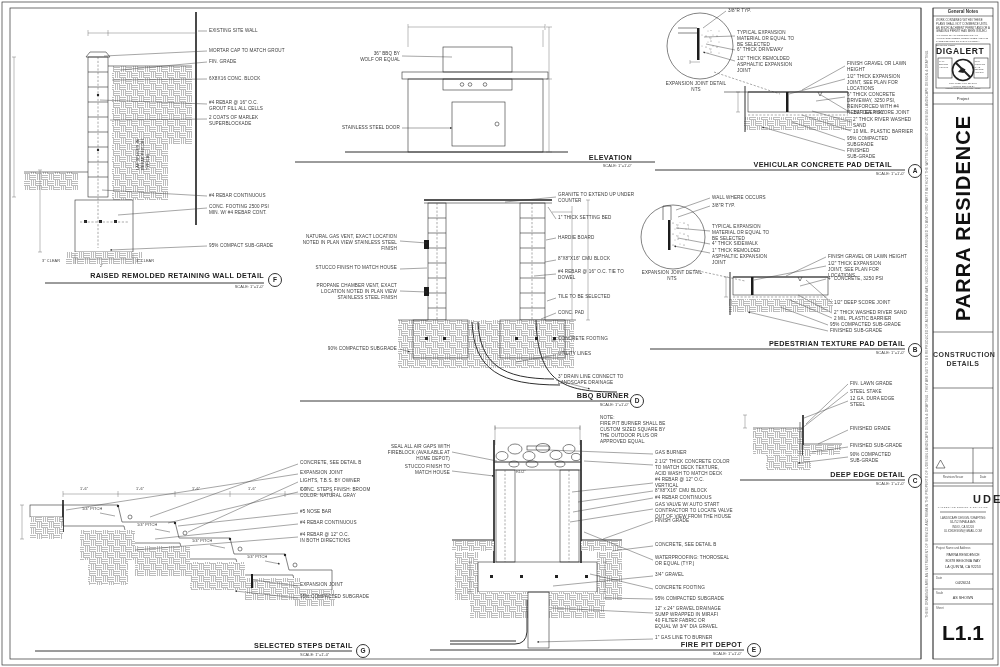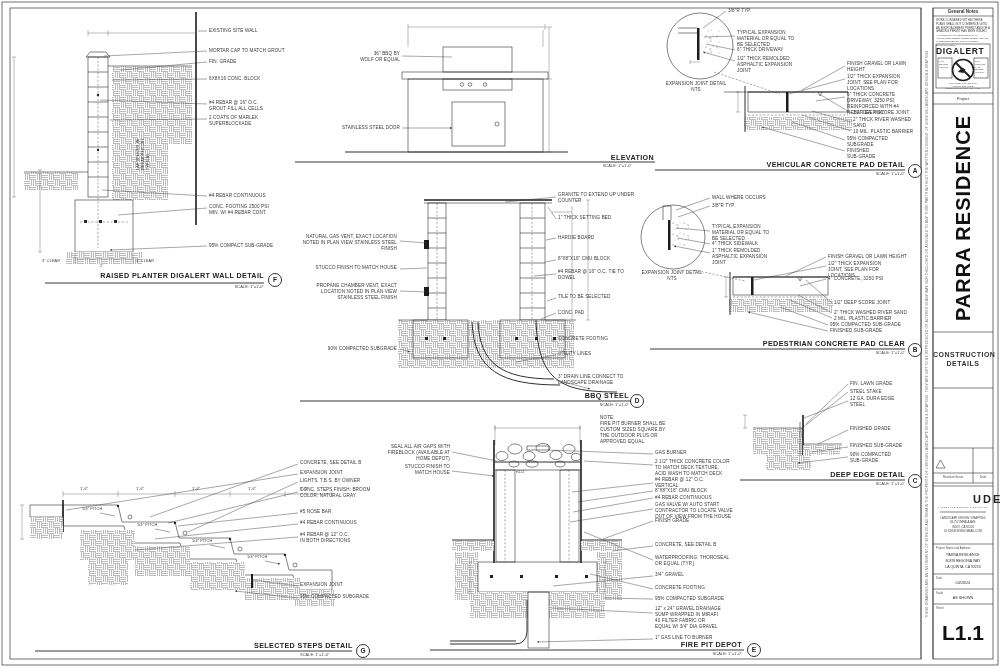--- a/index.html
+++ b/index.html
@@ -292,28 +292,28 @@
 <div class="c" style="left:209px;top:193px">#4 REBAR CONTINUOUS</div>
 <div class="c" style="left:209px;top:204px">CONC. FOOTING 2500 PSI
 MIN. W/ #4 REBAR CONT.</div>
 <div class="c" style="left:209px;top:243px">95% COMPACT SUB-GRADE</div>
 <div class="c tiny" style="left:42px;top:259px">3" CLEAR</div>
 <div class="c tiny" style="left:136px;top:259px">3" CLEAR</div>
 <div class="c tiny" style="left:100px;top:264px">2'</div>
 <div class="c tiny" style="left:136px;top:170px;transform:rotate(-90deg);transform-origin:0 0;">LAP SPLICES IN
 REBAR PER CBC
 TYPICAL</div>
-<div class="t" style="right:736px;top:272px">RAISED PLANTER DIGALERT WALL DETAIL</div>
+<div class="t" style="right:736px;top:272px">RAISED REMOLDED RETAINING WALL DETAIL</div>
 <div class="s" style="right:736px;top:285px">SCALE: 1"=1'-0"</div>
 <div class="b" style="left:268px;top:273px">F</div>
 
 <div class="c cr" style="right:600px;top:51px">36" BBQ BY
 WOLF OR EQUAL</div>
 <div class="c cr" style="right:600px;top:125px">STAINLESS STEEL DOOR</div>
-<div class="t" style="right:346px;top:154px">ELEVATION</div>
+<div class="t" style="right:368px;top:154px">ELEVATION</div>
 <div class="s" style="right:368px;top:164px">SCALE: 1"=1'-0"</div>
 
 <div class="c" style="left:728px;top:8px">3/8"R TYP.</div>
 <div class="c" style="left:737px;top:30px">TYPICAL EXPANSION
 MATERIAL OR EQUAL TO
 BE SELECTED</div>
 <div class="c" style="left:737px;top:47px">6" THICK DRIVEWAY</div>
 <div class="c" style="left:737px;top:56px">1/2" THICK REMOLDED
 ASPHALTIC EXPANSION
 JOINT</div>
@@ -329,21 +329,21 @@
 REINFORCED WITH #4
 REBAR EA. WAY</div>
 <div class="c" style="left:853px;top:110px">1/2" DEEP SCORE JOINT</div>
 <div class="c" style="left:853px;top:117px">2" THICK RIVER WASHED
 SAND</div>
 <div class="c" style="left:853px;top:129px">10 MIL. PLASTIC BARRIER</div>
 <div class="c" style="left:847px;top:136px">95% COMPACTED
 SUBGRADE</div>
 <div class="c" style="left:847px;top:148px">FINISHED
 SUB-GRADE</div>
-<div class="t" style="right:95px;top:161px">VEHICULAR CONCRETE PAD DETAIL</div>
+<div class="t" style="right:108px;top:161px">VEHICULAR CONCRETE PAD DETAIL</div>
 <div class="s" style="right:95px;top:172px">SCALE: 1"=1'-0"</div>
 <div class="b" style="left:908px;top:164px">A</div>
 
 <div class="c" style="left:712px;top:195px">WALL WHERE OCCURS</div>
 <div class="c" style="left:712px;top:203px">3/8"R TYP.</div>
 <div class="c" style="left:712px;top:224px">TYPICAL EXPANSION
 MATERIAL OR EQUAL TO
 BE SELECTED</div>
 <div class="c" style="left:712px;top:241px">4" THICK SIDEWALK</div>
 <div class="c" style="left:712px;top:248px">1" THICK REMOLDED
@@ -354,21 +354,21 @@
 <div class="c" style="left:828px;top:254px">FINISH GRAVEL OR LAWN HEIGHT</div>
 <div class="c" style="left:828px;top:261px">1/2" THICK EXPANSION
 JOINT, SEE PLAN FOR
 LOCATIONS</div>
 <div class="c" style="left:828px;top:276px">4" CONCRETE, 3250 PSI</div>
 <div class="c" style="left:834px;top:300px">1/2" DEEP SCORE JOINT</div>
 <div class="c" style="left:834px;top:310px">2" THICK WASHED RIVER SAND</div>
 <div class="c" style="left:834px;top:316px">2 MIL. PLASTIC BARRIER</div>
 <div class="c" style="left:830px;top:322px">95% COMPACTED SUB-GRADE</div>
 <div class="c" style="left:830px;top:328px">FINISHED SUB-GRADE</div>
-<div class="t" style="right:95px;top:340px">PEDESTRIAN CONCRETE PAD CLEAR</div>
+<div class="t" style="right:95px;top:340px">PEDESTRIAN TEXTURE PAD DETAIL</div>
 <div class="s" style="right:95px;top:351px">SCALE: 1"=1'-0"</div>
 <div class="b" style="left:908px;top:343px">B</div>
 
 <div class="c cr" style="right:603px;top:234px">NATURAL GAS VENT, EXACT LOCATION
 NOTED IN PLAN VIEW STAINLESS STEEL
 FINISH</div>
 <div class="c cr" style="right:603px;top:265px">STUCCO FINISH TO MATCH HOUSE</div>
 <div class="c cr" style="right:603px;top:283px">PROPANE CHAMBER VENT, EXACT
 LOCATION NOTED IN PLAN VIEW
 STAINLESS STEEL FINISH</div>
@@ -379,21 +379,21 @@
 <div class="c" style="left:558px;top:235px">HARDIE BOARD</div>
 <div class="c" style="left:558px;top:256px">8"X8"X16" CMU BLOCK</div>
 <div class="c" style="left:558px;top:269px">#4 REBAR @ 16" O.C. TIE TO
 DOWEL</div>
 <div class="c" style="left:558px;top:294px">TILE TO BE SELECTED</div>
 <div class="c" style="left:558px;top:310px">CONC. PAD</div>
 <div class="c" style="left:558px;top:336px">CONCRETE FOOTING</div>
 <div class="c" style="left:558px;top:351px">UTILITY LINES</div>
 <div class="c" style="left:558px;top:374px">3" DRAIN LINE CONNECT TO
 LANDSCAPE DRAINAGE</div>
-<div class="t" style="right:371px;top:392px">BBQ STEEL</div>
+<div class="t" style="right:371px;top:392px">BBQ BURNER</div>
 <div class="s" style="right:371px;top:403px">SCALE: 1"=1'-0"</div>
 <div class="b" style="left:630px;top:394px">D</div>
 
 <div class="c" style="left:850px;top:381px">FIN. LAWN GRADE</div>
 <div class="c" style="left:850px;top:389px">STEEL STAKE</div>
 <div class="c" style="left:850px;top:396px">12 GA. DURA EDGE
 STEEL</div>
 <div class="c" style="left:850px;top:426px">FINISHED GRADE</div>
 <div class="c" style="left:850px;top:443px">FINISHED SUB-GRADE</div>
 <div class="c" style="left:850px;top:452px">90% COMPACTED

